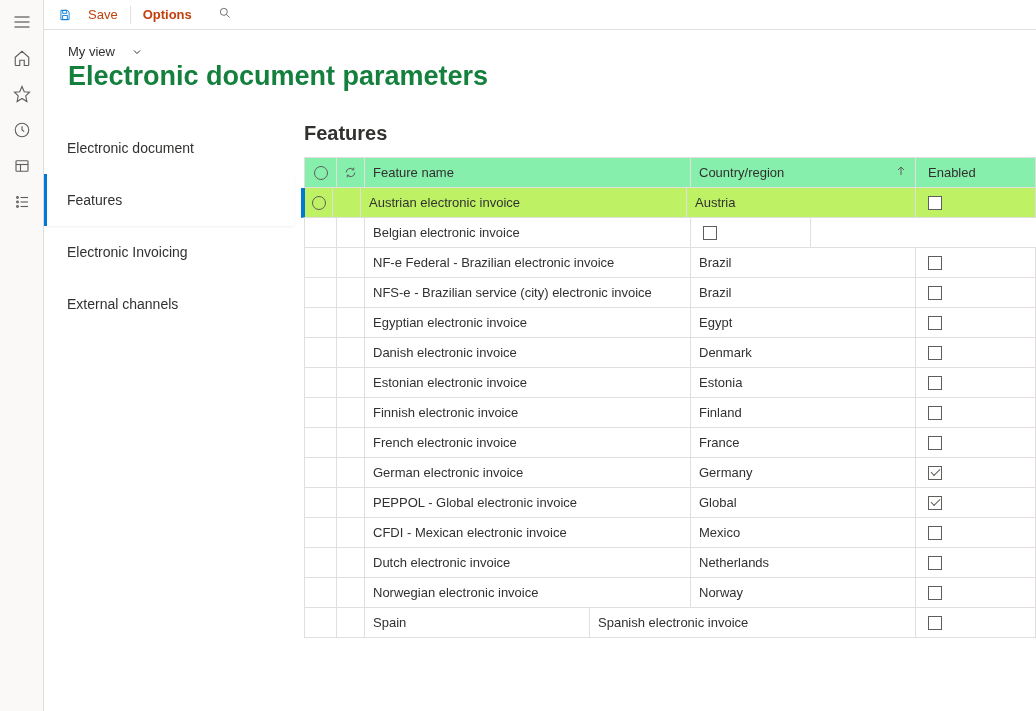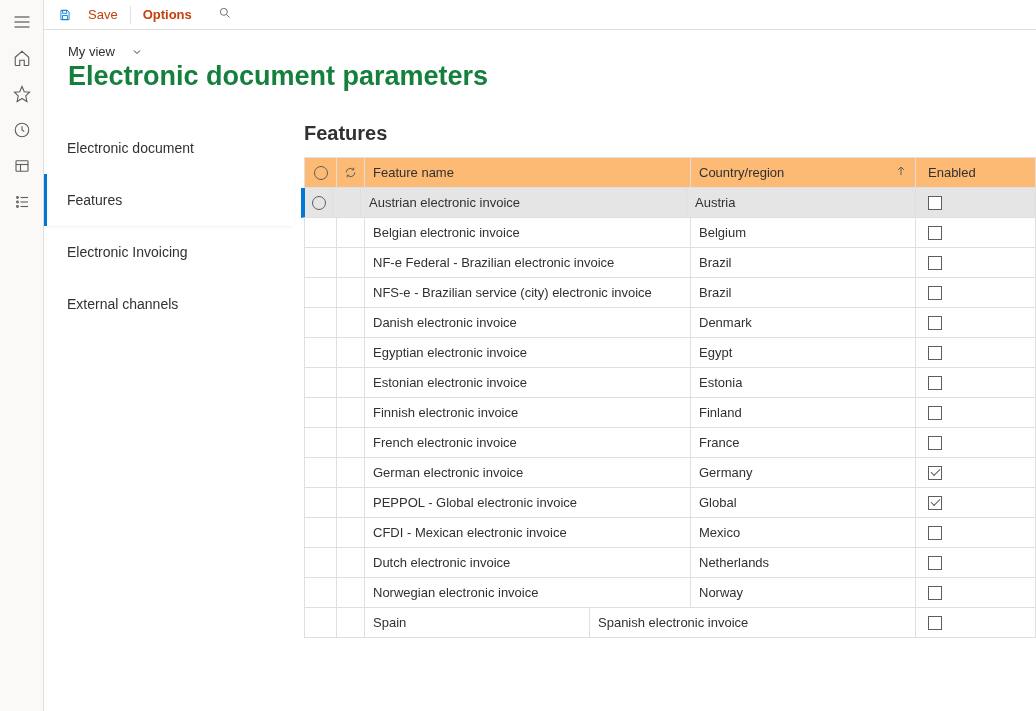--- a/index.html
+++ b/index.html
@@ -102,33 +102,33 @@
     }
     
     
     .panel { flex:1; padding: 12px 0 0 10px; }
     .panel-title { font-size: 20px; font-weight: 600; margin-bottom: 12px; }
     
     
     .grid { border-top:1px solid #e1dfdd; border-left:1px solid #e1dfdd; width: 100%; }
     .grid-header {
       display:flex;
-      background:#fdba74;
+      background:#86efac;
       border-bottom:1px solid #e1dfdd;
       height: 30px;
       align-items:center;
     }
     .grid-row {
       display:flex;
       border-bottom:1px solid #e1dfdd;
       height: 30px;
       align-items:center;
     }
     .grid-row.selected {
-      background:#e5e5e5;
+      background:#bef264;
       border-left: 4px solid #0078d4;
       margin-left:-4px;
       padding-left:0px;
     }
     .grid-row.selected .col-sel { width:28px; }
     .col { border-right:1px solid #e1dfdd; height:100%; display:flex; align-items:center; padding: 0 8px; font-size:13px; }
     .col-sel { width:32px; justify-content:center; padding:0; }
     .col-ref { width:28px; justify-content:center; padding:0; }
     .col-name { width:326px; }
     .col-country { flex: 1; position:relative; }
@@ -275,21 +275,20 @@
                 <div class="col col-name">Austrian electronic invoice</div>
                 <div class="col col-country">Austria</div>
                 <div class="col col-enabled">
                   <span class="chk"></span>
                 </div>
               </div>
               <div class="grid-row">
                 <div class="col col-sel"></div>
                 <div class="col col-ref"></div>
                 <div class="col col-name">Belgian electronic invoice</div>
-                <div class="col col-country">Belgium</div>
                 <div class="col col-enabled">
                   <span class="chk"></span>
                 </div>
               </div>
               <div class="grid-row">
                 <div class="col col-sel"></div>
                 <div class="col col-ref"></div>
                 <div class="col col-name">NF-e  Federal - Brazilian electronic invoice</div>
                 <div class="col col-country">Brazil</div>
                 <div class="col col-enabled">
@@ -301,31 +300,31 @@
                 <div class="col col-ref"></div>
                 <div class="col col-name">NFS-e - Brazilian service (city) electronic invoice</div>
                 <div class="col col-country">Brazil</div>
                 <div class="col col-enabled">
                   <span class="chk"></span>
                 </div>
               </div>
               <div class="grid-row">
                 <div class="col col-sel"></div>
                 <div class="col col-ref"></div>
+                <div class="col col-name">Egyptian electronic invoice</div>
+                <div class="col col-country">Egypt</div>
+                <div class="col col-enabled">
+                  <span class="chk"></span>
+                </div>
+              </div>
+              <div class="grid-row">
+                <div class="col col-sel"></div>
+                <div class="col col-ref"></div>
                 <div class="col col-name">Danish electronic invoice</div>
                 <div class="col col-country">Denmark</div>
-                <div class="col col-enabled">
-                  <span class="chk"></span>
-                </div>
-              </div>
-              <div class="grid-row">
-                <div class="col col-sel"></div>
-                <div class="col col-ref"></div>
-                <div class="col col-name">Egyptian electronic invoice</div>
-                <div class="col col-country">Egypt</div>
                 <div class="col col-enabled">
                   <span class="chk"></span>
                 </div>
               </div>
               <div class="grid-row">
                 <div class="col col-sel"></div>
                 <div class="col col-ref"></div>
                 <div class="col col-name">Estonian electronic invoice</div>
                 <div class="col col-country">Estonia</div>
                 <div class="col col-enabled">

